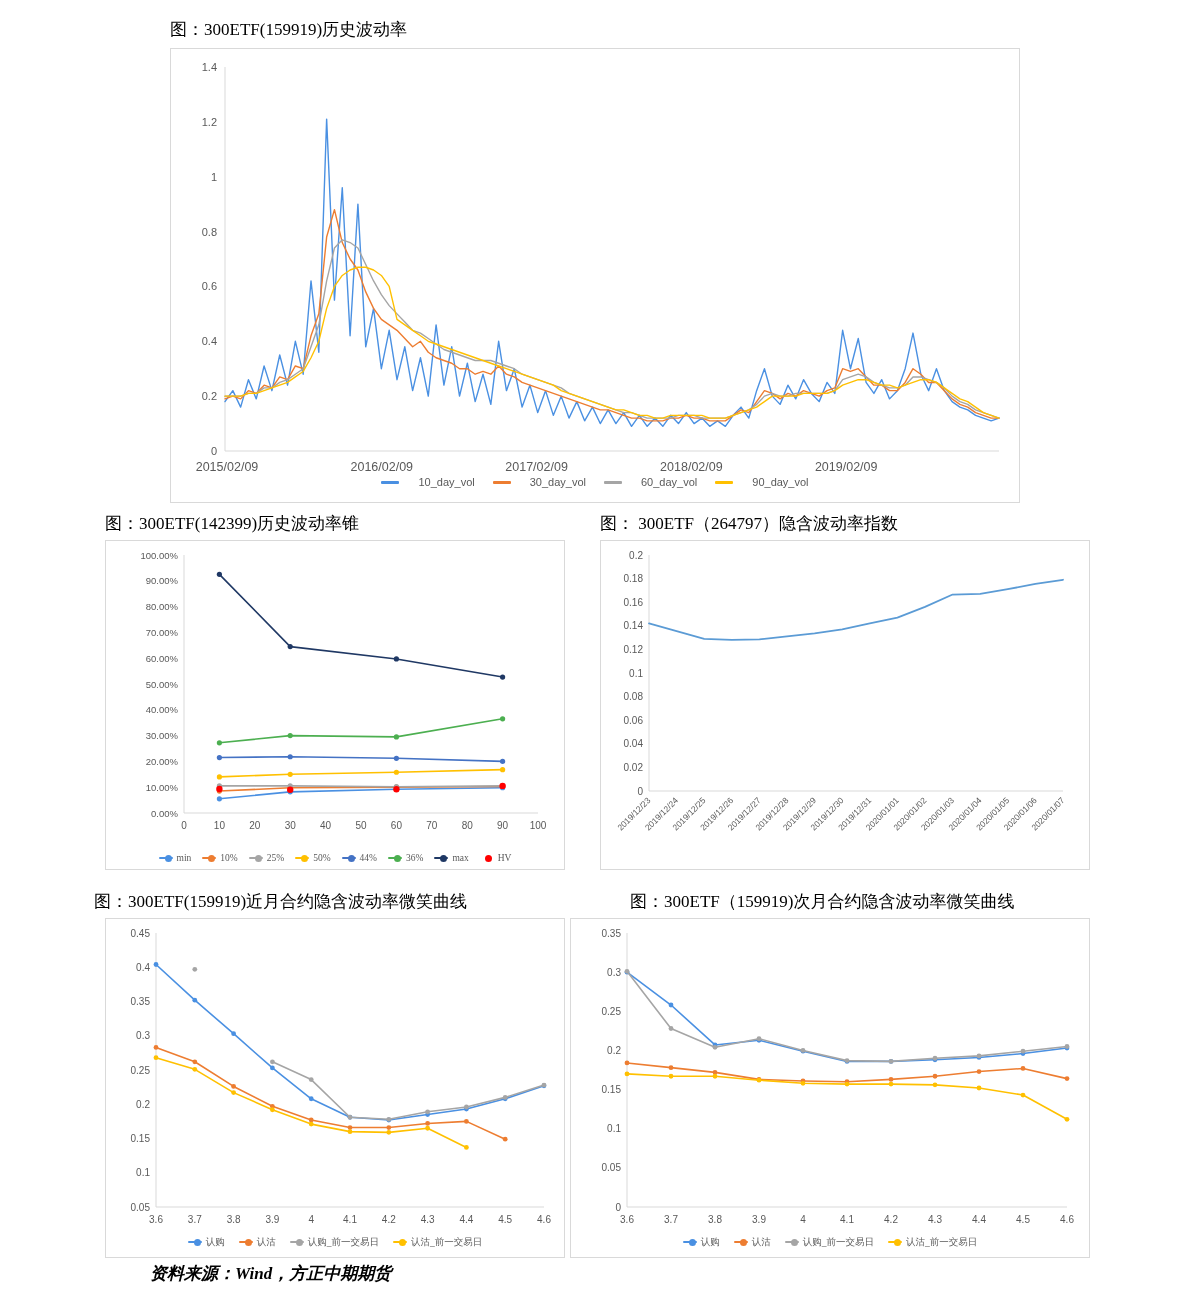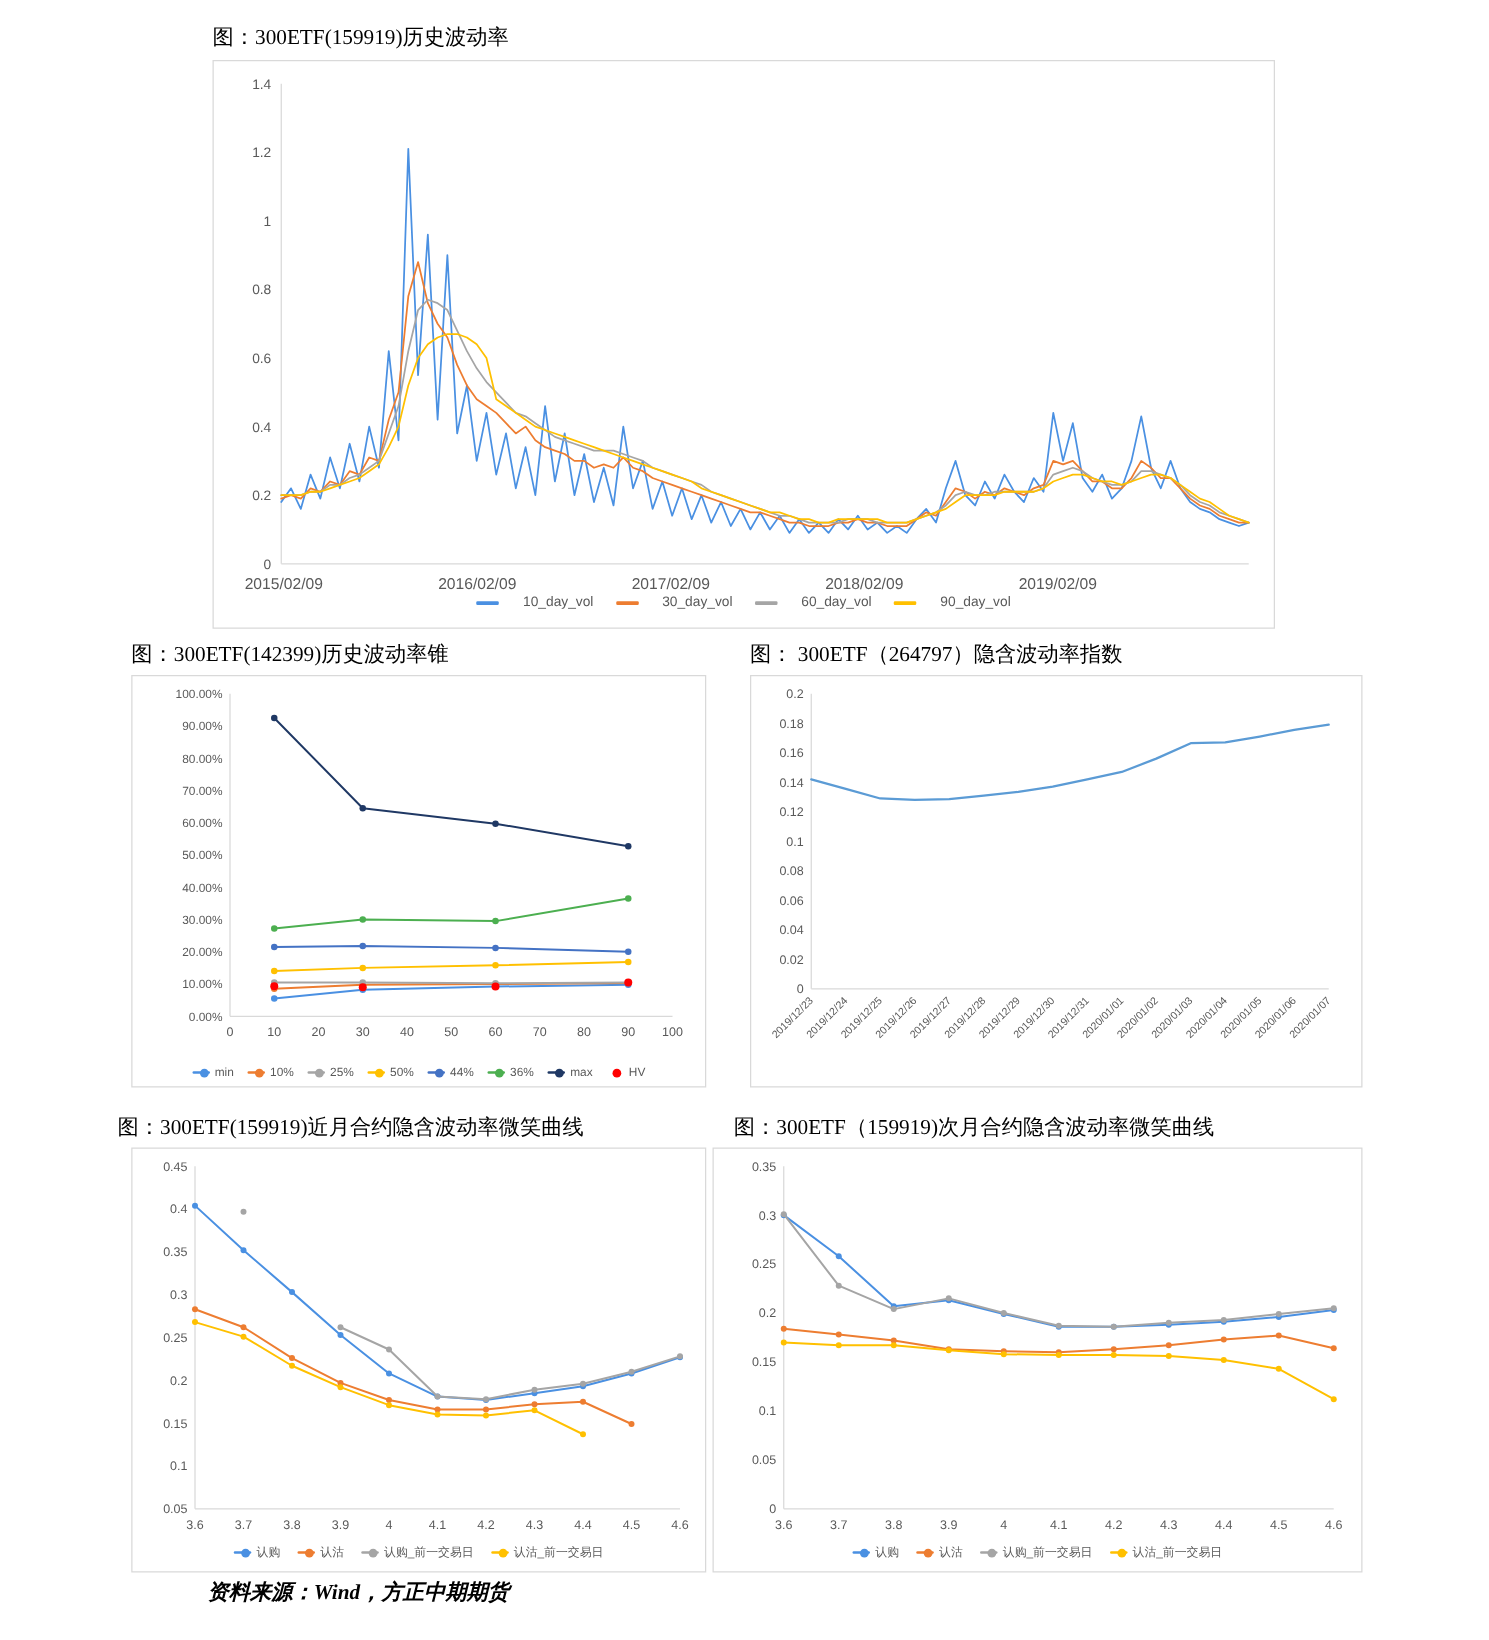--- a/index.html
+++ b/index.html
@@ -11,21 +11,21 @@
   .title{
     font-family:"Liberation Serif","DejaVu Serif",serif;
     font-size:17px;color:#000;white-space:nowrap;
   }
   .panel{position:absolute;box-sizing:border-box;}
   .plotbox{position:absolute;box-sizing:border-box;border:1px solid #d9d9d9;background:#fff;}
   .legend{position:absolute;display:flex;align-items:center;justify-content:center;gap:18px;flex-wrap:wrap;}
   .legend .item{display:flex;align-items:center;gap:19px;font-size:11px;color:#595959;white-space:nowrap;}
   .legend .swatch{display:inline-block;width:18px;height:3px;border-radius:1px;position:relative;}
   .legend .swatch .dot{position:absolute;left:6px;top:-2.5px;width:7px;height:7px;border-radius:50%;}
-  .legend.small .item{font-size:9.5px;gap:4px;}
+  .legend.small .item{font-size:9.5px;gap:4px;font-family:Liberation Serif, serif;}
   .legend.small .swatch{width:14px;height:2px;}
   svg{display:block;}
   .src{
     position:absolute;
     font-family:"Liberation Serif","DejaVu Serif",serif;
     font-size:17px;font-style:italic;font-weight:bold;color:#000;
   }
 </style>
 </head>
 <body>
@@ -326,21 +326,21 @@
       <span>认购_前一交易日</span>
     </div>
   <div class="item">
       <span class="swatch" style="background:#ffc000">
         <span class="dot" style="background:#ffc000"></span>
       </span>
       <span>认沽_前一交易日</span>
     </div>
 </div>
 
-<div class="panel" style="left:587px;top:890px;width:500px;height:28px;">
+<div class="panel" style="left:630px;top:890px;width:500px;height:28px;">
   <div class="title">图：300ETF（159919)次月合约隐含波动率微笑曲线</div>
 </div>
 <div class="plotbox" style="left:570px;top:918px;width:520px;height:340px;">
   <svg id="svg-smile-next" width="518" height="338" viewBox="0 0 518 338">
       <text x="50" y="291.5" font-size="10" fill="#595959" text-anchor="end" font-family="&quot;Liberation Sans&quot;, sans-serif">0</text>
       <text x="50" y="252.35714285714286" font-size="10" fill="#595959" text-anchor="end" font-family="&quot;Liberation Sans&quot;, sans-serif">0.05</text>
       <text x="50" y="213.21428571428572" font-size="10" fill="#595959" text-anchor="end" font-family="&quot;Liberation Sans&quot;, sans-serif">0.1</text>
       <text x="50" y="174.07142857142856" font-size="10" fill="#595959" text-anchor="end" font-family="&quot;Liberation Sans&quot;, sans-serif">0.15</text>
       <text x="50" y="134.92857142857142" font-size="10" fill="#595959" text-anchor="end" font-family="&quot;Liberation Sans&quot;, sans-serif">0.2</text>
       <text x="50" y="95.78571428571428" font-size="10" fill="#595959" text-anchor="end" font-family="&quot;Liberation Sans&quot;, sans-serif">0.25</text>
@@ -429,13 +429,13 @@
       <span>认购_前一交易日</span>
     </div>
   <div class="item">
       <span class="swatch" style="background:#ffc000">
         <span class="dot" style="background:#ffc000"></span>
       </span>
       <span>认沽_前一交易日</span>
     </div>
 </div>
 
-<div class="src" style="left:150px;top:1262px;margin-left:16px;">资料来源：Wind，方正中期期货</div>
+<div class="src" style="left:150px;top:1262px;">资料来源：Wind，方正中期期货</div>
 
 </body></html>

